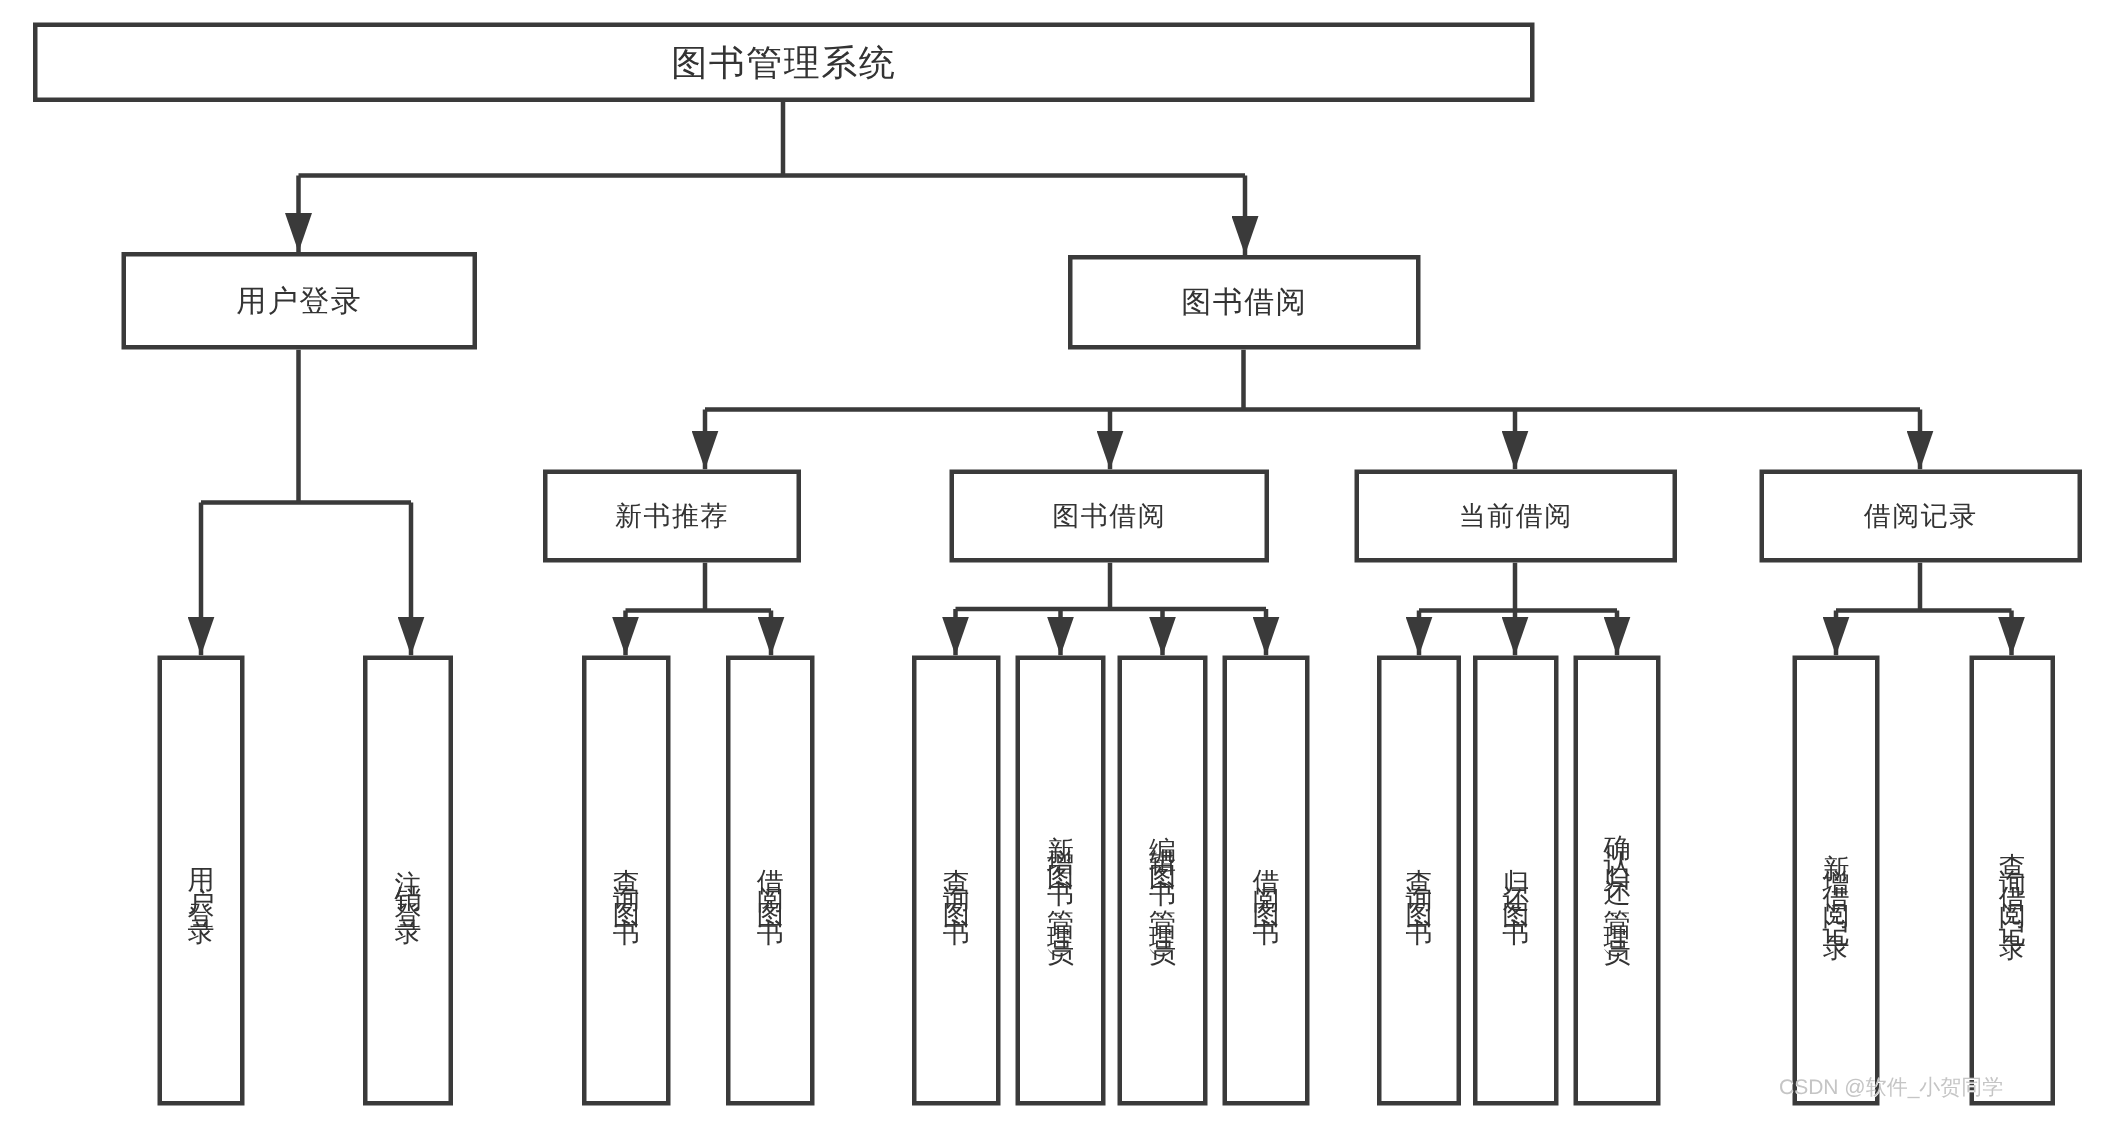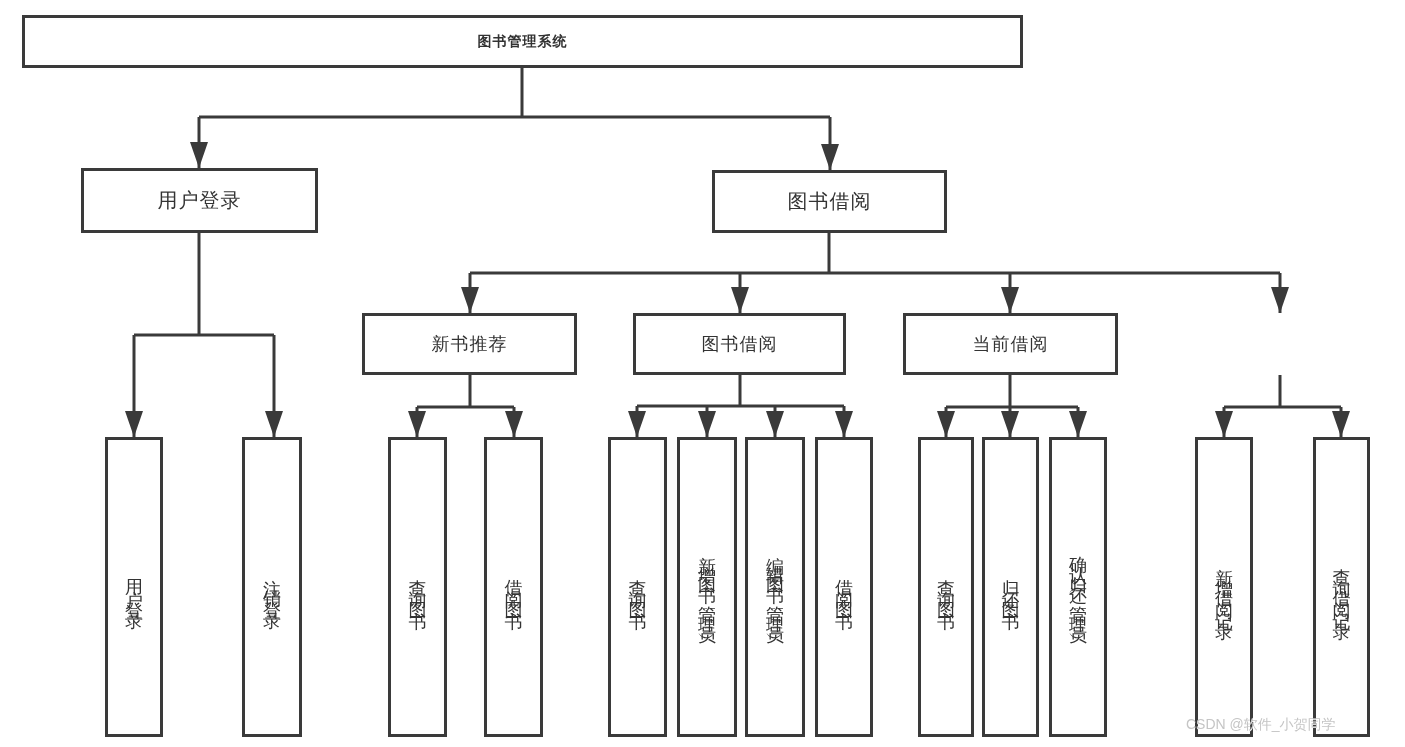--- a/index.html
+++ b/index.html
@@ -29,21 +29,21 @@
     background: #ffffff;
     display: flex;
     align-items: center;
     justify-content: center;
     color: #333333;
     z-index: 2;
   }
   .node .lbl {
     white-space: nowrap;
   }
-  .hbox-root .lbl  { font-size: 14px; letter-spacing: 1px; font-weight: bold; }
+  .hbox-root .lbl  { font-size: 24px; letter-spacing: 1px; }
   .hbox-l1  .lbl   { font-size: 20px; letter-spacing: 1px; }
   .hbox-l2  .lbl   { font-size: 18px; letter-spacing: 1px; }
   .vbox {
     border-width: 3px;
   }
   .vbox .lbl {
     writing-mode: vertical-rl;
     text-orientation: mixed;
     font-size: 18px;
     letter-spacing: 11px;
@@ -117,28 +117,31 @@
     <span class="lbl">图书管理系统</span>
   </div>
 
   <div class="node hbox-l1" style="left:81px; top:168px; width:237px; height:65px;">
     <span class="lbl">用户登录</span>
   </div>
   <div class="node hbox-l1" style="left:712px; top:170px; width:235px; height:63px;">
     <span class="lbl">图书借阅</span>
   </div>
 
-  <div class="node hbox-l2" style="left:362px; top:313px; width:215px; height:62px;">
+  <div class="node hbox-l2" style="left:362px; top:313px; width:172px; height:62px;">
     <span class="lbl">新书推荐</span>
   </div>
   <div class="node hbox-l2" style="left:903px; top:313px; width:215px; height:62px;">
     <span class="lbl">当前借阅</span>
   </div>
   <div class="node hbox-l2" style="left:633px; top:313px; width:213px; height:62px;">
     <span class="lbl">图书借阅</span>
+  </div>
+  <div class="node hbox-l2" style="left:1173px; top:313px; width:215px; height:62px;">
+    <span class="lbl">借阅记录</span>
   </div>
 
   <div class="node vbox" style="left:105px; top:437px; width:58px; height:300px;">
     <span class="lbl">用户登录</span>
   </div>
   <div class="node vbox" style="left:242px; top:437px; width:60px; height:300px;">
     <span class="lbl">注销登录</span>
   </div>
 
   <div class="node vbox" style="left:388px; top:437px; width:59px; height:300px;">

